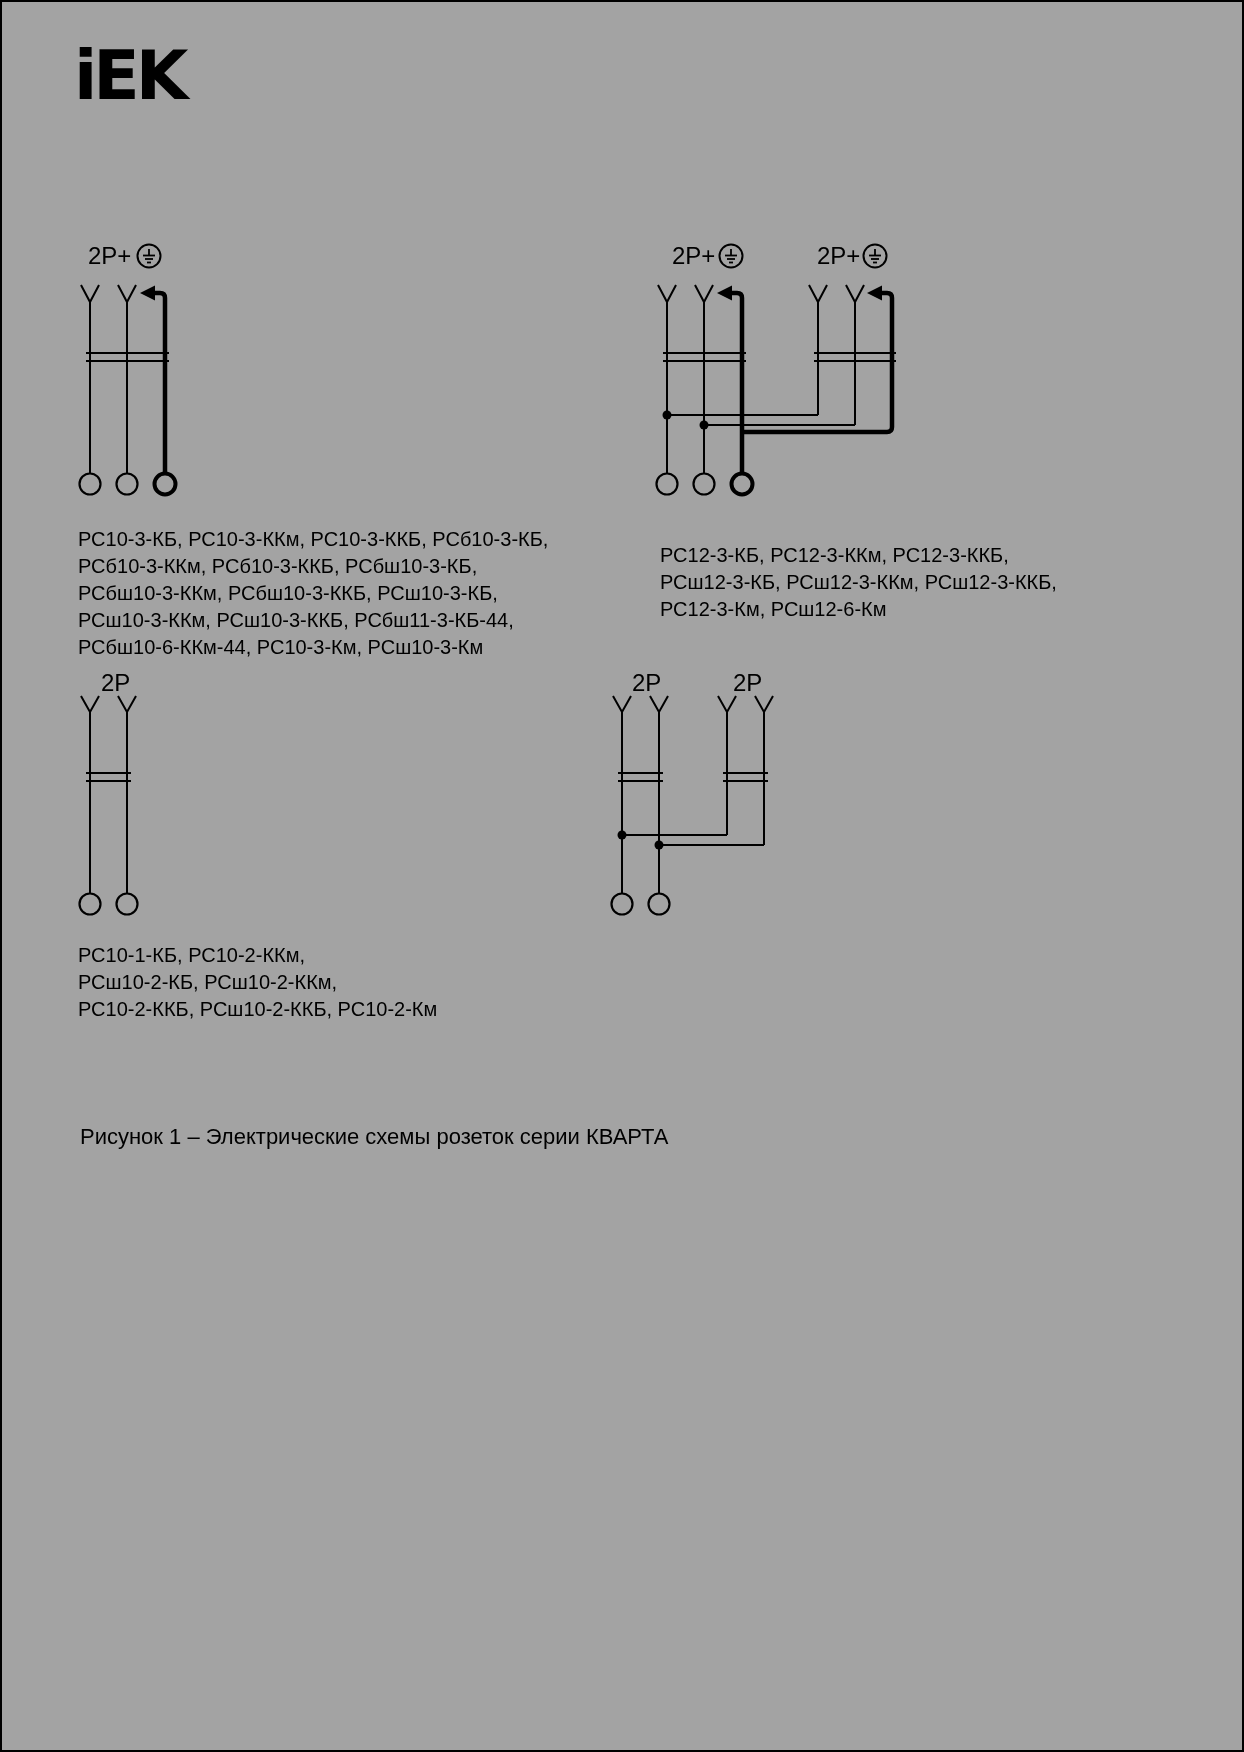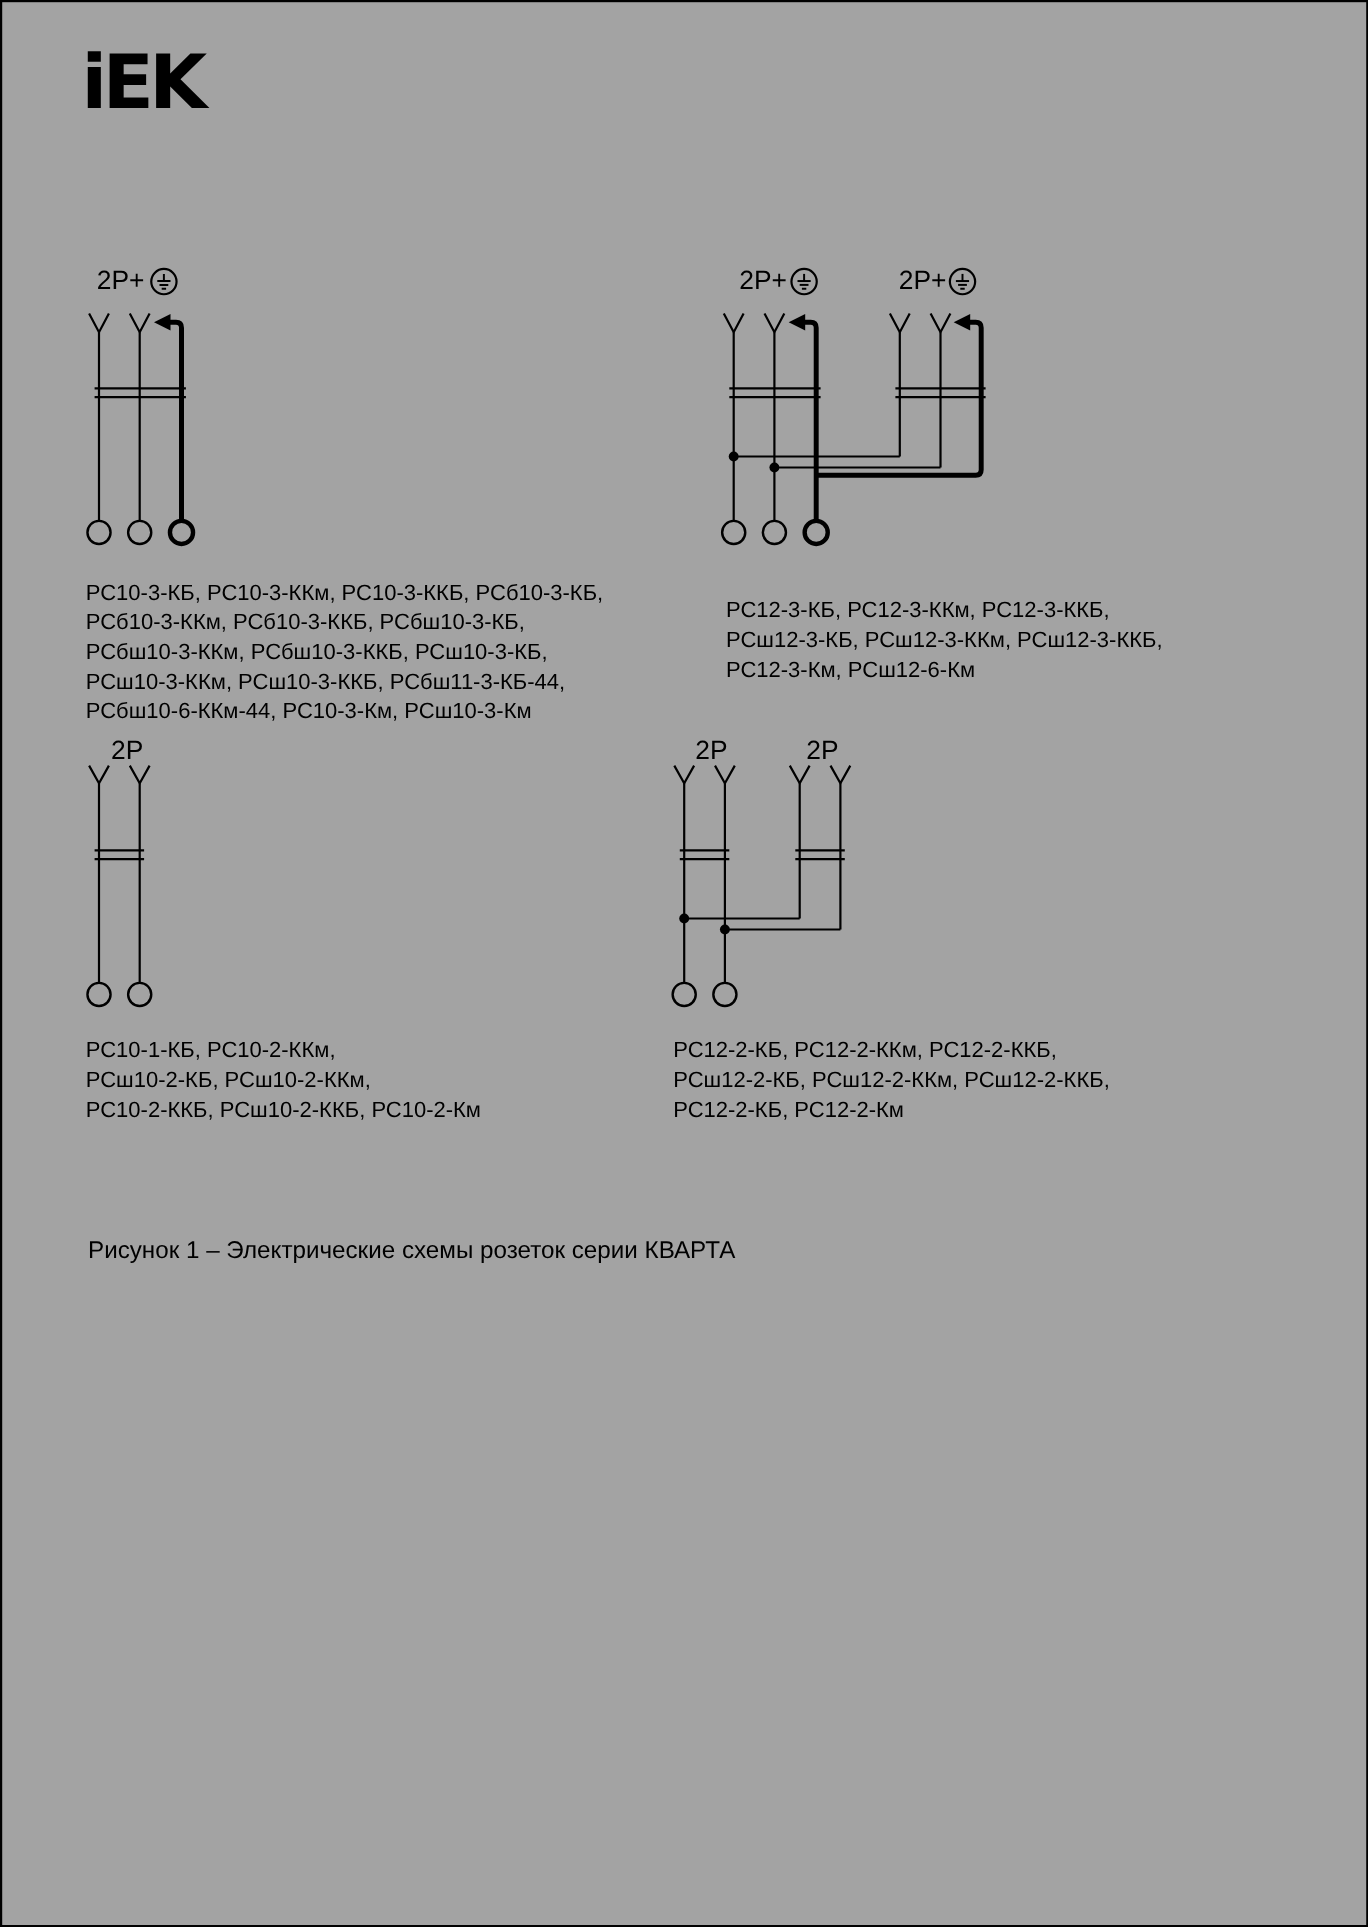--- a/index.html
+++ b/index.html
@@ -174,21 +174,16 @@
     <div>РСш12-3-КБ, РСш12-3-ККм, РСш12-3-ККБ,</div>
     <div>РС12-3-Км, РСш12-6-Км</div>
   </div>
 
   <div class="models" style="left:76px;top:928px">
     <div>РС10-1-КБ, РС10-2-ККм,</div>
     <div>РСш10-2-КБ, РСш10-2-ККм,</div>
     <div>РС10-2-ККБ, РСш10-2-ККБ, РС10-2-Км</div>
   </div>
 
-  <div class="models" style="left:610px;top:928px">
-    <div>РС12-2-КБ, РС12-2-ККм, РС12-2-ККБ,</div>
-    <div>РСш12-2-КБ, РСш12-2-ККм, РСш12-2-ККБ,</div>
-    <div>РС12-2-КБ, РС12-2-Км</div>
-  </div>
 
   <div class="caption" style="left:78px;top:1122px">Рисунок 1 – Электрические схемы розеток серии КВАРТА</div>
 
 </div>
 
 </body></html>

